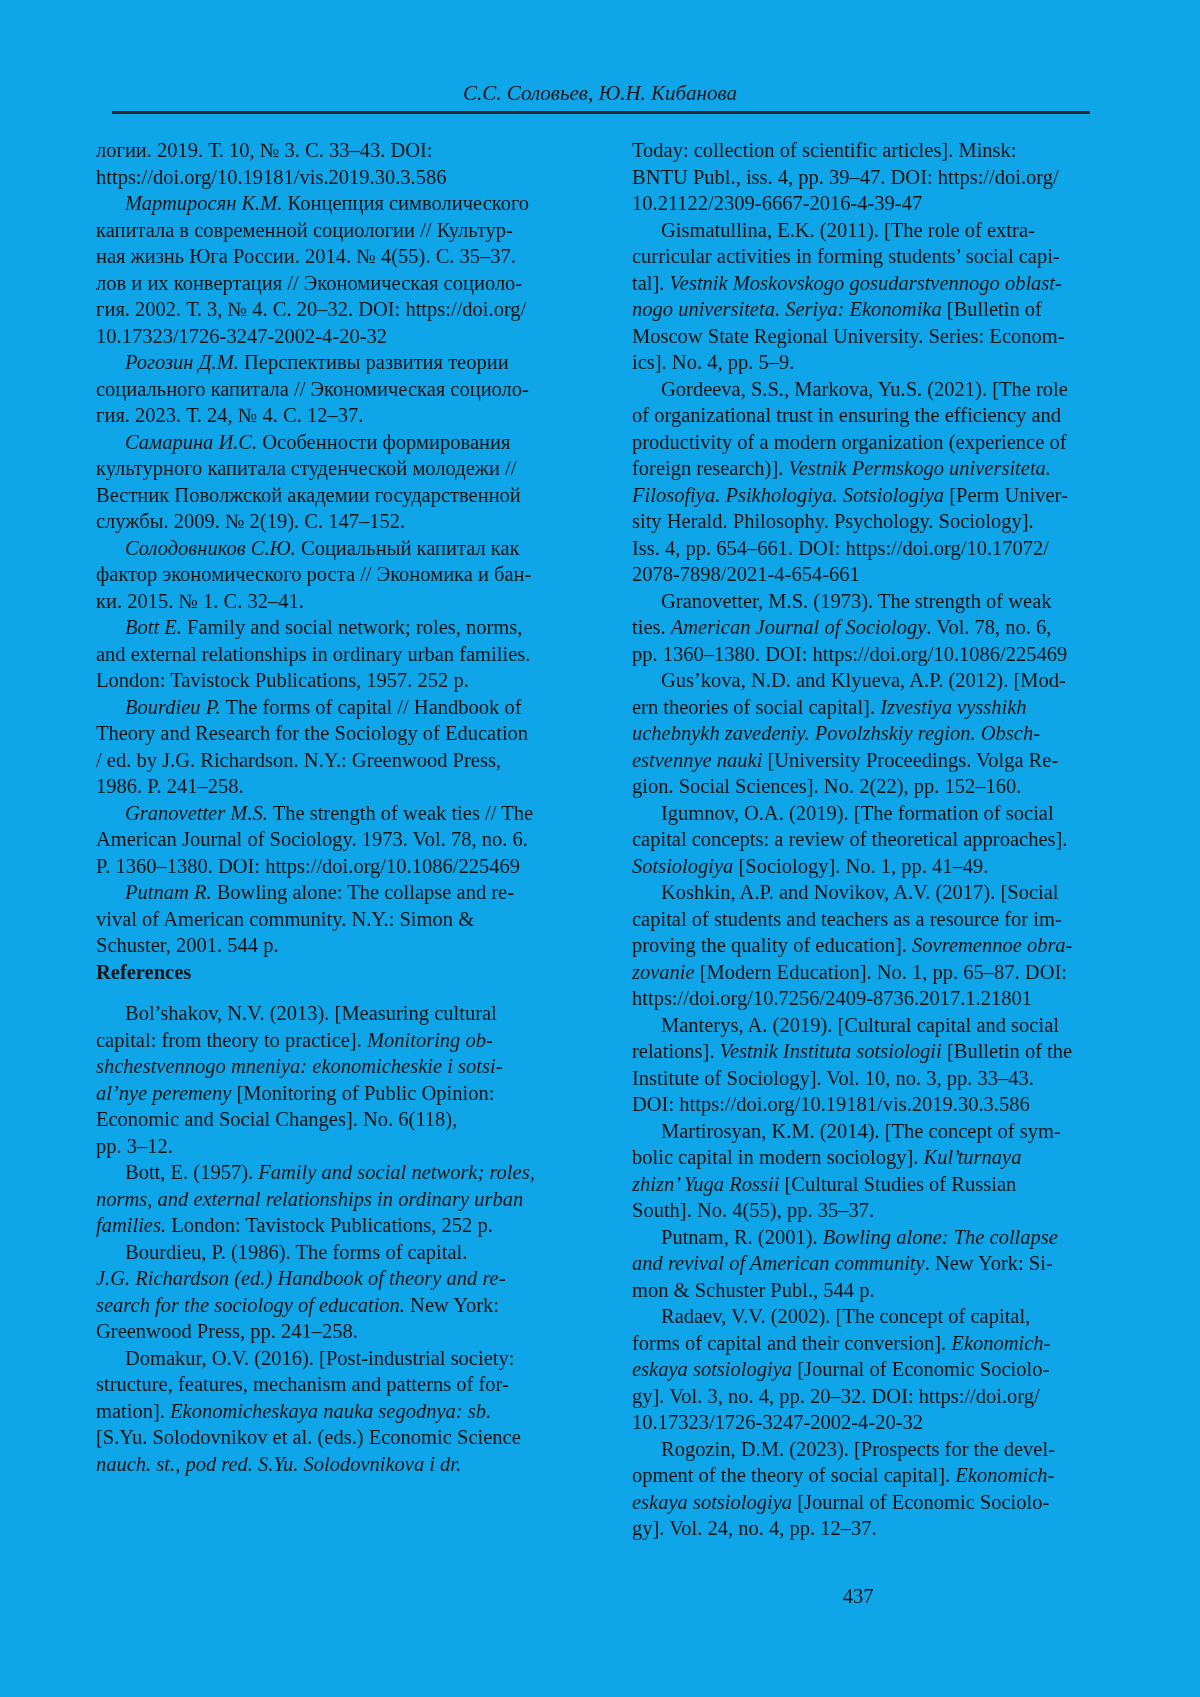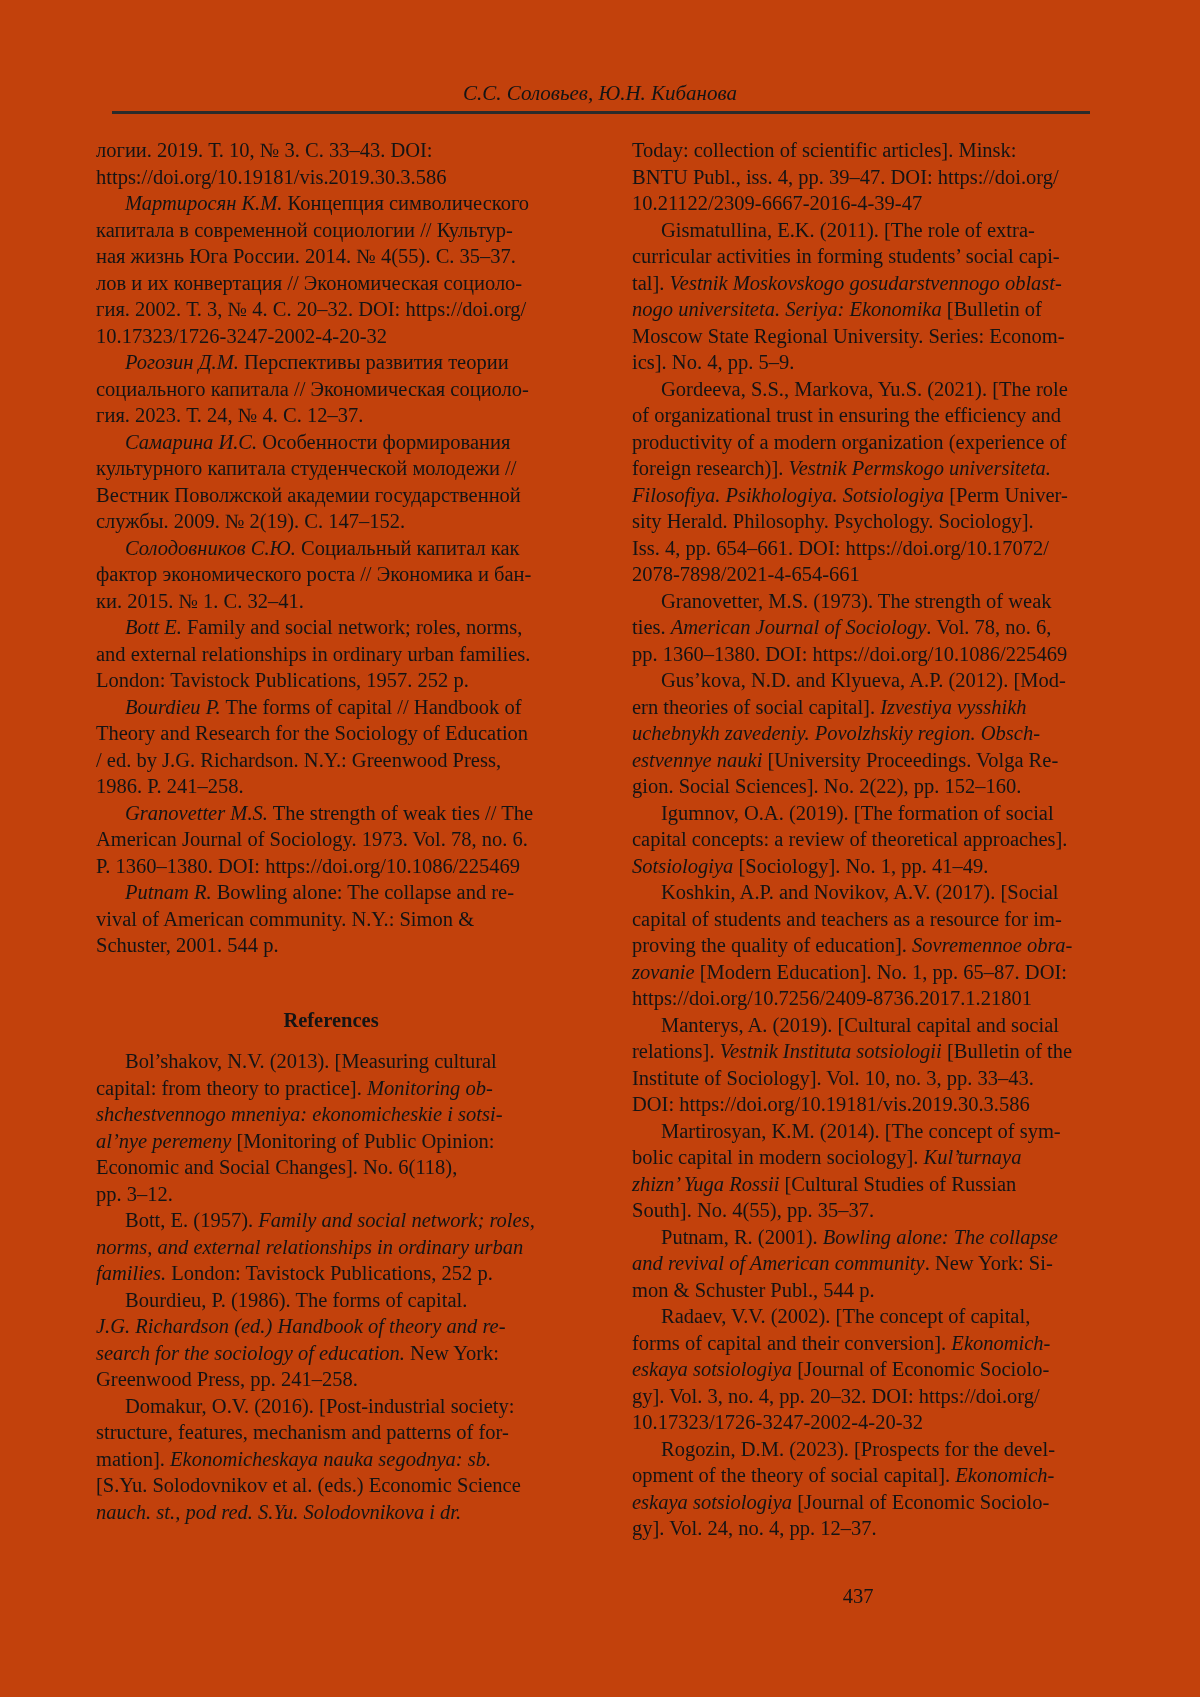--- a/index.html
+++ b/index.html
@@ -4,34 +4,34 @@
 <style>
   html,body{margin:0;padding:0;}
   body{
     width:1200px;height:1697px;
     background:#ffffff;
     font-family:"Liberation Serif","DejaVu Serif",serif;
     color:#141414;
     position:relative;
     overflow:hidden;
   }
-  .page{position:absolute;left:0;top:0;width:1200px;height:1697px;background:#c2410c;}
+  .page{position:absolute;left:0;top:0;width:1200px;height:1697px;background:#0ea5e9;}
   .authors{
     position:absolute;top:80px;left:0;width:1200px;
     text-align:center;font-style:italic;font-size:21px;line-height:26px;
   }
   .rule{position:absolute;top:111px;left:112px;width:978px;height:3px;background:#2b2b2b;}
   .col{position:absolute;top:137px;width:470px;font-size:20.5px;line-height:26.5px;}
   .col-left{left:96px;}
   .col-right{left:632px;}
   .para{margin:0;}
   .line{white-space:nowrap;}
   .line.indent{text-indent:29px;}
   .it{font-style:italic;margin-top:42px;}
-  .ref-heading{font-weight:bold;margin-top:48px;margin-bottom:15px;font-size:20.5px;line-height:26.5px;text-align:center;}
+  .ref-heading{font-weight:bold;margin-bottom:15px;font-size:20.5px;line-height:26.5px;}
   .pagenum{
     position:absolute;top:1583px;left:632px;width:452px;
     text-align:center;font-size:20.5px;line-height:26px;
   }
 </style>
 </head>
 <body>
 
 <div class="page">
   <div class="authors">С.С. Соловьев, Ю.Н. Кибанова</div>

